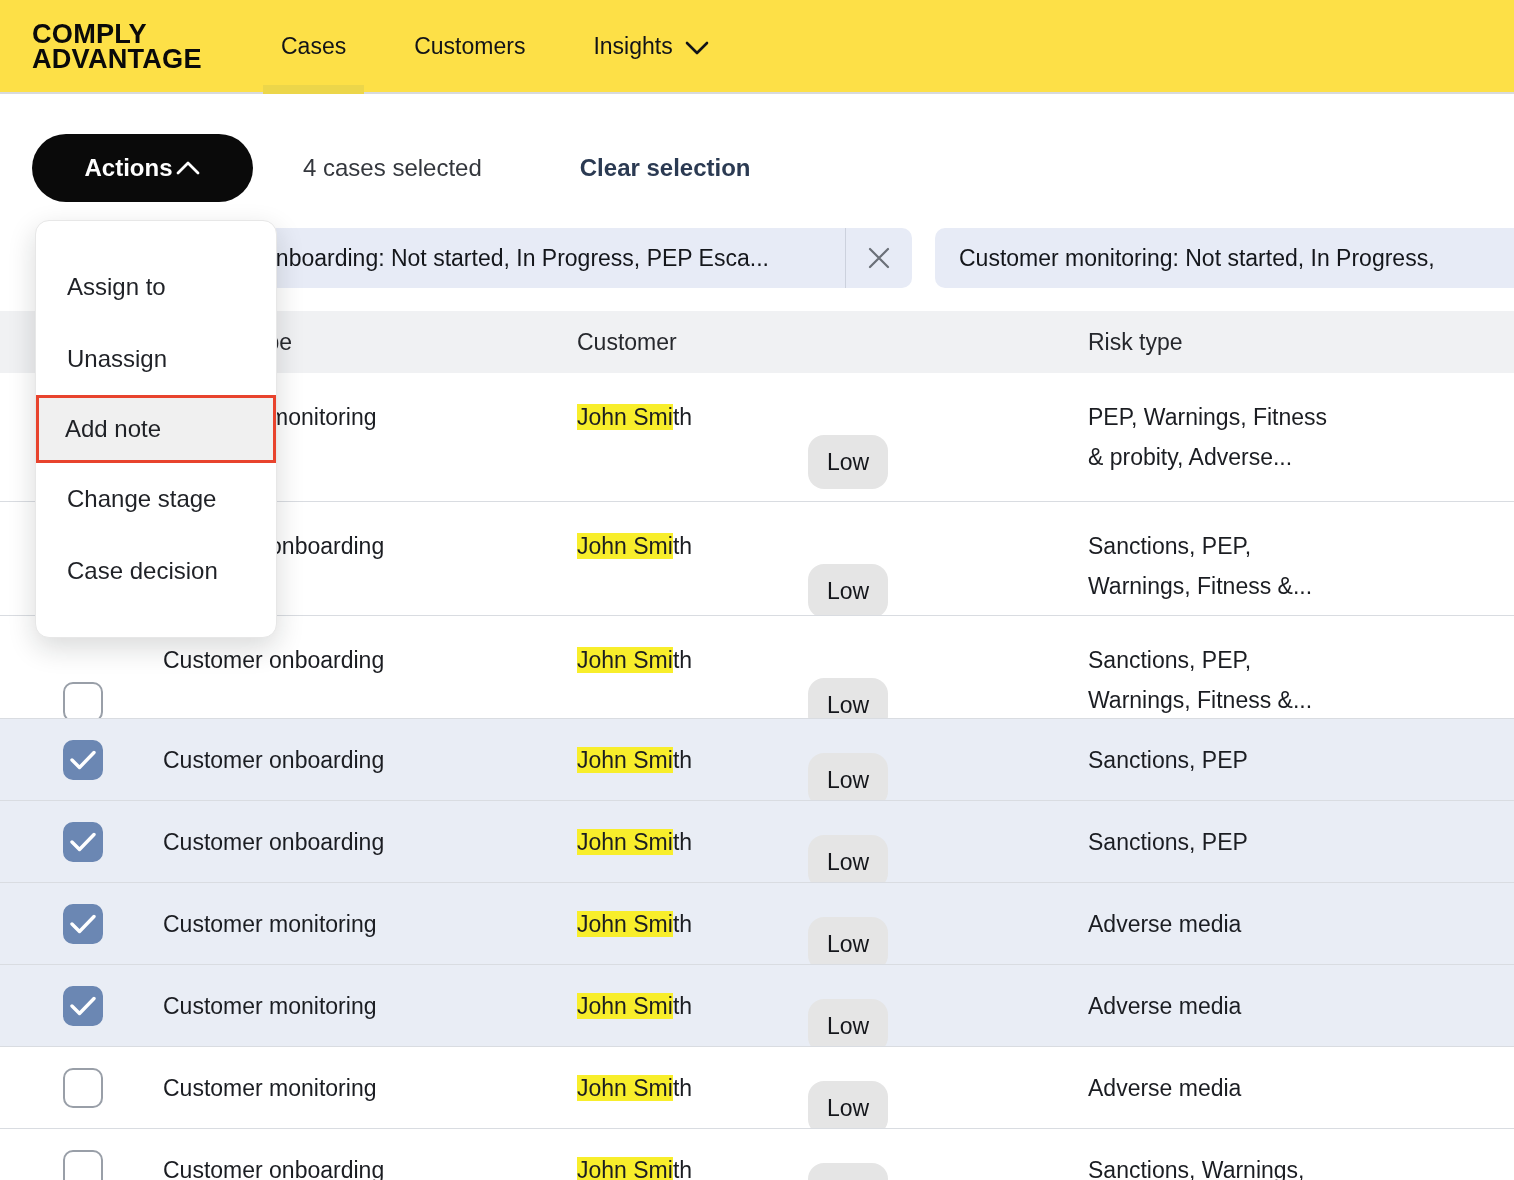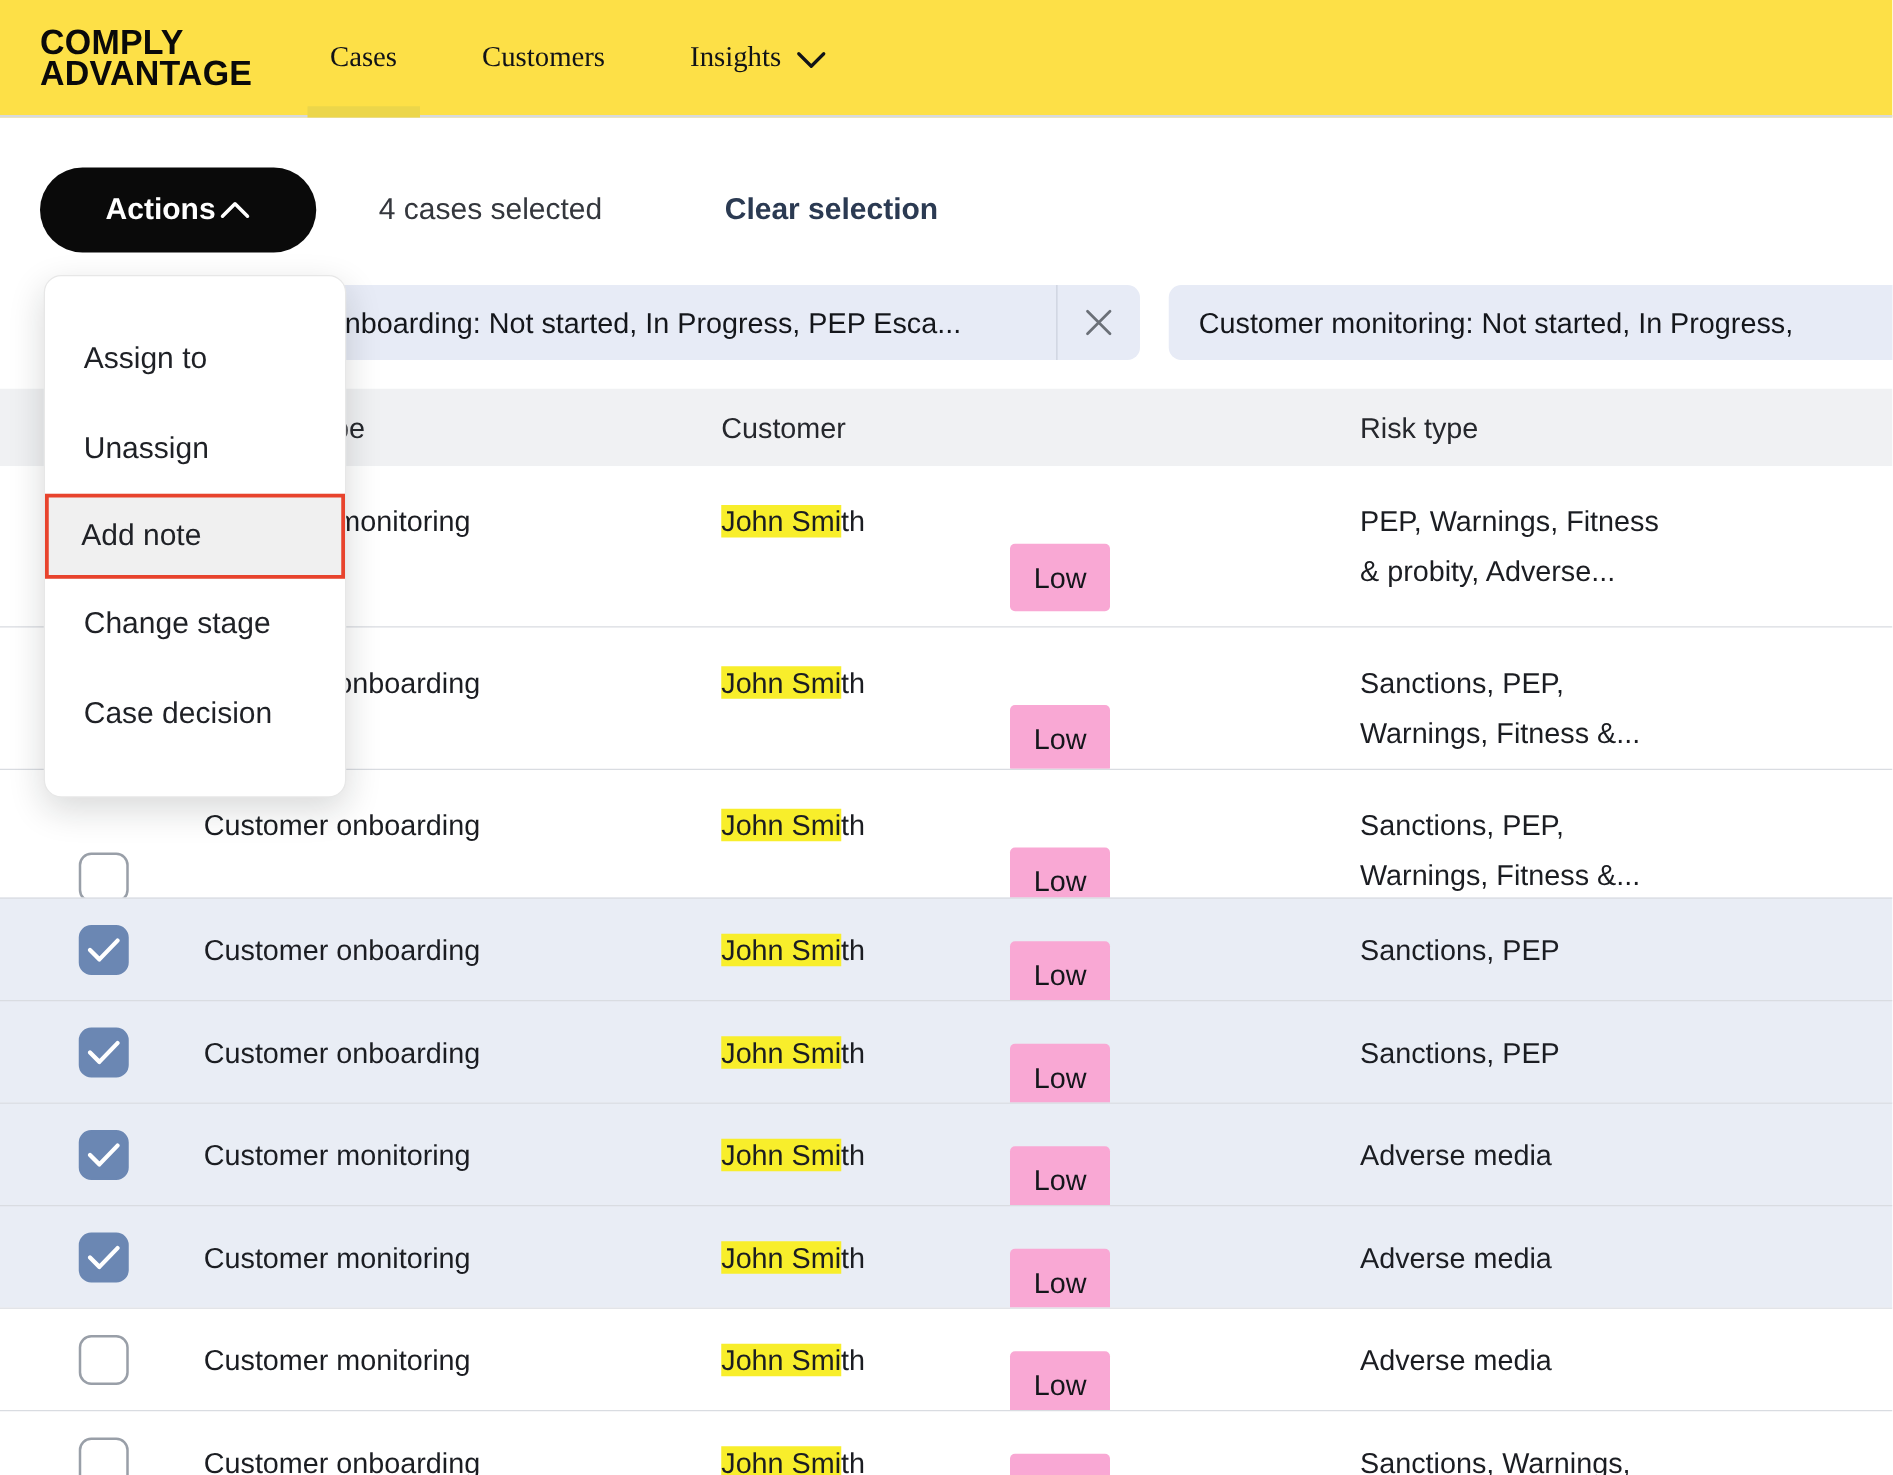--- a/index.html
+++ b/index.html
@@ -5,21 +5,21 @@
   * { margin:0; padding:0; box-sizing:border-box; }
   html,body { width:1514px; height:1180px; overflow:hidden; background:#fff;
     font-family:"Liberation Sans", sans-serif; color:#1b1d22; }
   .page { position:relative; width:1514px; height:1180px; }
 
   
   .navbar { position:relative; height:94px; border-bottom:2px solid #d8dadd;
     display:flex; align-items:center; background:#fde047; z-index:5; }
   .brand { margin-left:32px; font-weight:900; font-size:28px; line-height:25px;
     letter-spacing:0.2px; color:#0a0a0a; transform:scaleX(0.97); transform-origin:left center; }
-  .tabs { display:flex; margin-left:57px; gap:68px; height:100%; align-items:center;font-family:Liberation Serif, serif; }
+  .tabs { display:flex; margin-left:74px; gap:68px; height:100%; align-items:center; }
   .tab { position:relative; font-size:23px; color:#111318; height:100%;
     display:flex; align-items:center; cursor:pointer; }
   .tab .underline { display:none; }
   .tab.active .underline { display:block; position:absolute; left:-18px; right:-18px;
     bottom:-2px; height:9px; background:#ecd64a; }
   .tab .chev { margin-left:12px; margin-top:4px; }
 
   
   .toolbar { display:flex; align-items:center; margin-top:40px; height:68px; }
   .actions-btn { margin-left:32px; width:221px; height:68px; border-radius:34px;
@@ -72,21 +72,21 @@
   .row.two-line .cell-badge { top:22px; }
   .cell-risktype { left:1088px; width:330px; }
 
   .checkbox { width:40px; height:40px; border-radius:10px; background:#fff;
     border:2px solid #999fa8; display:flex; align-items:center; justify-content:center; }
   .checkbox svg { display:none; }
   .checkbox.checked { background:#6b87b3; border-color:#6b87b3; }
   .checkbox.checked svg { display:block; }
 
   .hl { background:#f8ee2b; }
-  .badge { display:inline-block; background:#f9a8d4; border-radius:4px; padding:7px 19px;
+  .badge { display:inline-block; background:#e5e5e5; border-radius:16px; padding:7px 19px;
     font-size:23px; color:#14161b; }
 
   
   .menu { position:absolute; left:35px; top:220px; width:242px; background:#fff;
     border:1px solid #e7e7e7; border-radius:14px; padding:30px 0;
     box-shadow:0 10px 28px rgba(20,22,26,0.16); z-index:10; }
   .menu-item { height:72px; display:flex; align-items:center; padding-left:31px;
     font-size:24px; color:#1f2126; cursor:pointer; }
   .menu-item.highlighted { margin:0 0; padding-left:26px; background:#f0f0f0;
     border:3px solid #e8432d; height:68px; }

